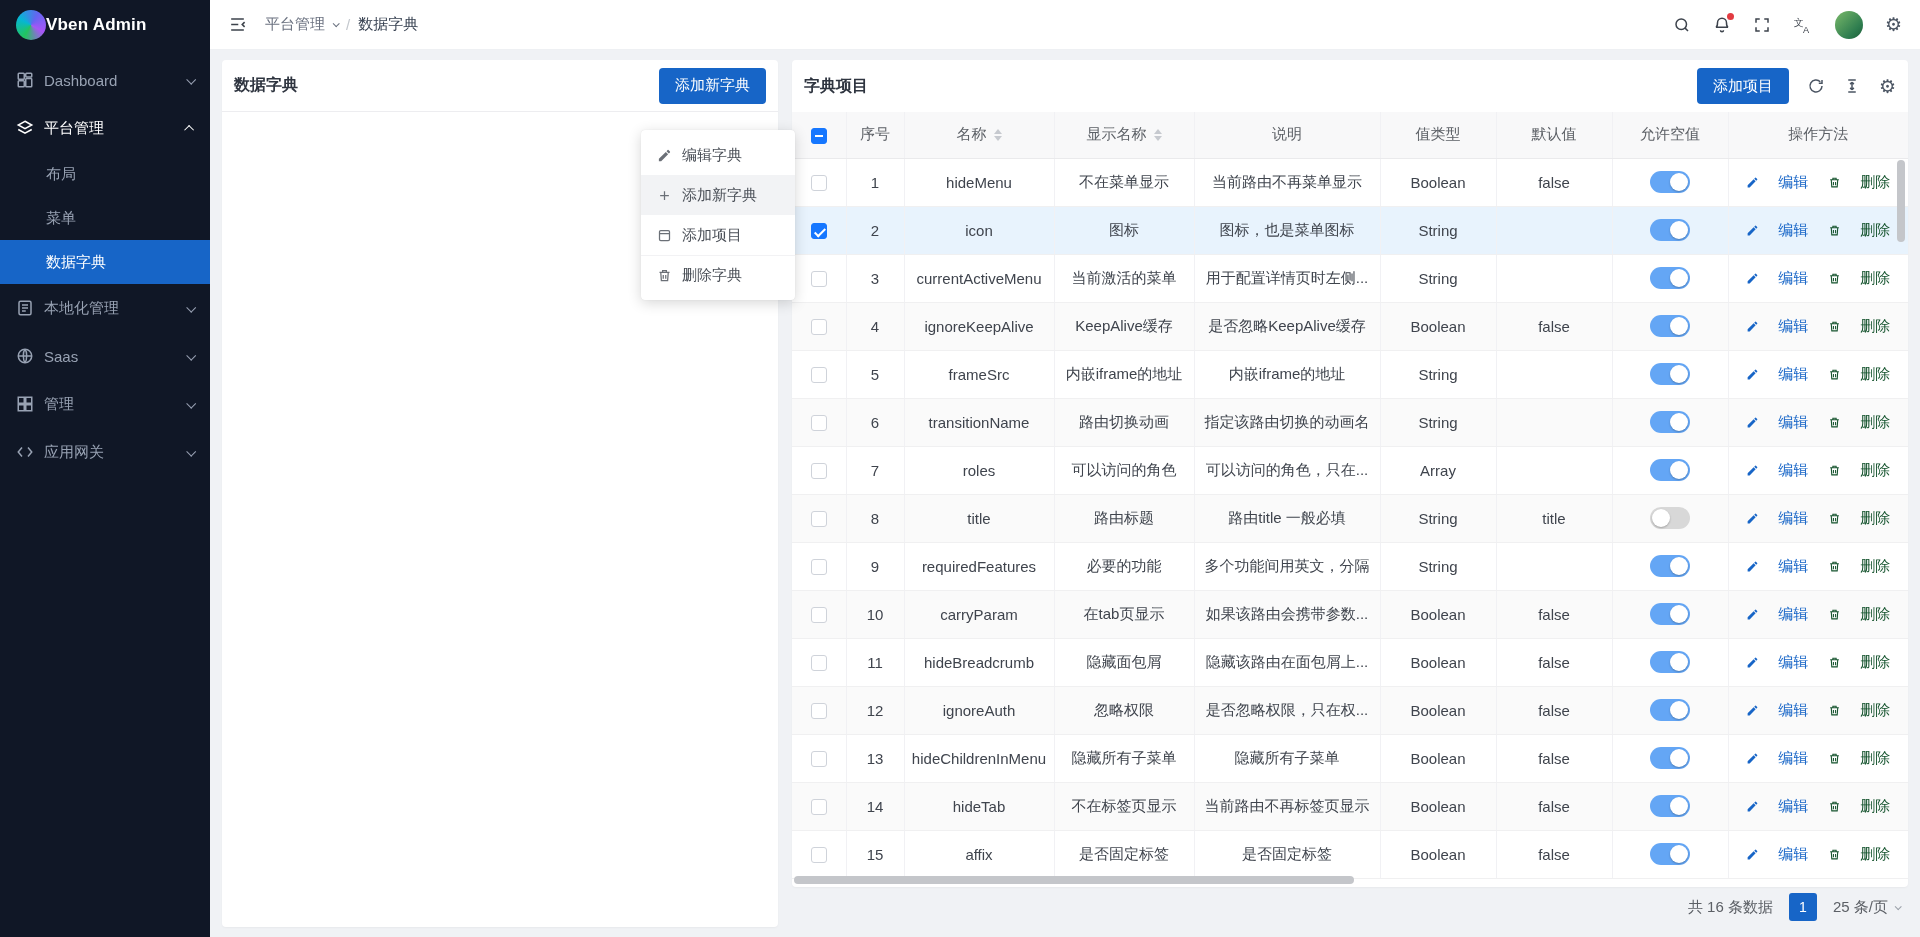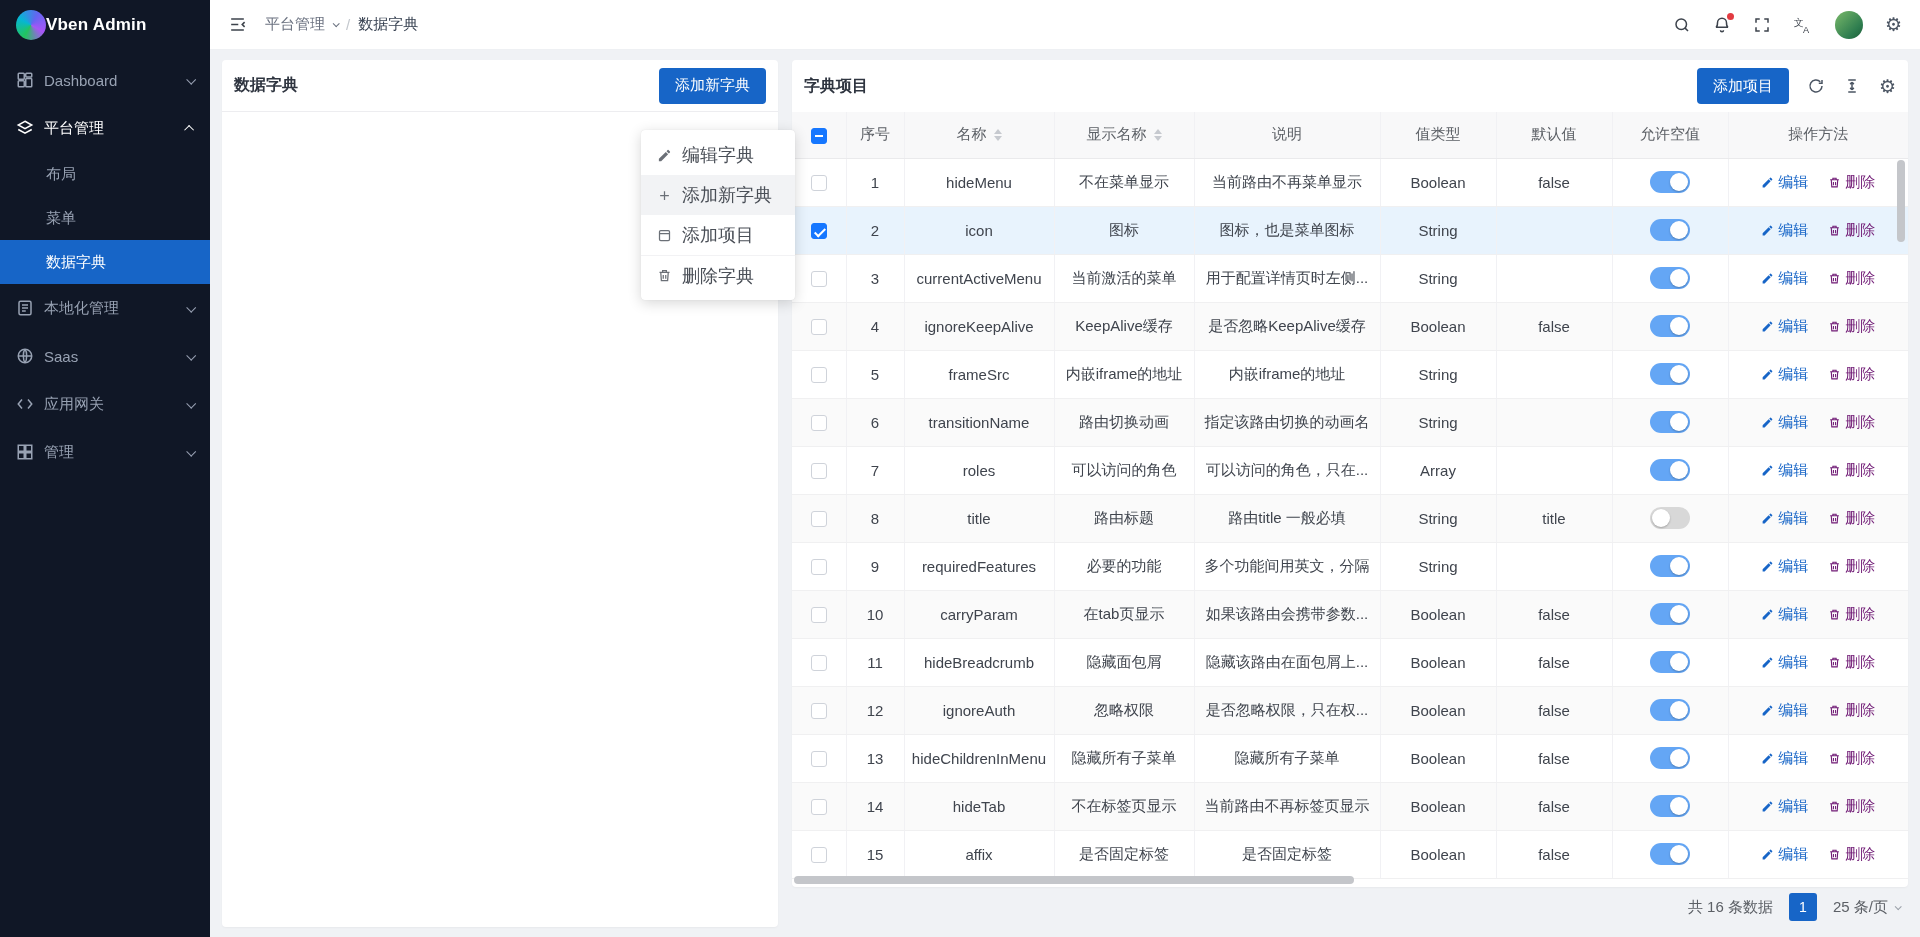--- a/index.html
+++ b/index.html
@@ -70,36 +70,36 @@
   .cb.checked::after { content:''; position:absolute; left:5px; top:1.5px; width:4px; height:9px; border:solid #fff; border-width:0 2px 2px 0; transform:rotate(45deg); }
   .cb.ind::after { content:''; position:absolute; left:3px; top:6px; width:8px; height:2px; background:#fff; }
 
   .toggle { position:relative; display:inline-block; width:40px; height:22px; border-radius:11px; vertical-align:middle; cursor:pointer; }
   .toggle.on { background:#64a6f5; }
   .toggle.off { background:#d8d8d8; }
   .toggle .knob { position:absolute; top:2px; width:18px; height:18px; border-radius:50%; background:#fff; box-shadow:0 1px 2px rgba(0,0,0,.25); }
   .toggle.on .knob { right:2px; }
   .toggle.off .knob { left:2px; }
 
-  .lnk { display:inline-flex; align-items:center; gap:4px; font-size:15px; cursor:pointer; text-decoration:none; }
+  .lnk { display:inline-flex; align-items:center; gap:19px; font-size:15px; cursor:pointer; text-decoration:none; }
   .lnk.edit { color:#1765c7; margin-right:16px; }
-  .lnk.del { color:#701a75; }
+  .lnk.del { color:#14532d; }
   .lnk .ico { display:inline-flex; }
 
   .hscroll { position:absolute; left:2px; bottom:3px; width:560px; height:8px; border-radius:4px; background:#c4c6ca; }
   .vscroll { position:absolute; right:3px; top:100px; width:8px; height:82px; border-radius:4px; background:#c4c6ca; }
 
   .page-bar { height:40px; display:flex; align-items:center; justify-content:flex-end; gap:16px; padding-right:8px; font-size:15px; color:#5c6066; flex-shrink:0; }
   .page-btn { width:28px; height:28px; border-radius:3px; background:#1765c7; color:#fff; display:flex; align-items:center; justify-content:center; font-size:14px; cursor:pointer; }
   .page-size { display:flex; align-items:center; gap:7px; cursor:pointer; }
   .page-size .chev { color:#9aa0a8; }
 
   
   .ctx { position:absolute; left:641px; top:130px; width:154px; background:#fff; border-radius:4px; box-shadow:0 3px 14px rgba(0,0,0,.16),0 0 1px rgba(0,0,0,.12); padding:5px 0; z-index:60; }
-  .ctx-item { height:40px; display:flex; align-items:center; gap:10px; padding:0 16px; font-size:18px; color:#4a4f57; cursor:pointer; }
+  .ctx-item { height:40px; display:flex; align-items:center; gap:10px; padding:0 16px; font-size:15px; color:#4a4f57; cursor:pointer; }
   .ctx-item.hover { background:#f2f3f5; }
   .ctx-item.danger { border-top:1px solid #f2f2f4; }
   .ctx-item .ico { display:inline-flex; color:#6b7077; }
 </style>
 </head>
 <body>
 
 <div class="app">
 
   <aside class="sidebar">
@@ -161,37 +161,37 @@
               <path d="M3 12h18M12 3c3 3.5 3 14 0 18M12 3c-3 3.5-3 14 0 18"></path>
             </svg>
         </span>
         <span class="lbl">Saas</span>
         <span class="chev"></span>
       </div>
 
       <div class="mi">
         <span class="ico">
           <svg width="18" height="18" viewBox="0 0 24 24" fill="none" stroke="currentColor" stroke-width="2">
-              <path d="M8 6l-5 6 5 6M16 6l5 6-5 6"></path>
-            </svg>
-        </span>
-        <span class="lbl">应用网关</span>
-        <span class="chev"></span>
-      </div>
-
-      <div class="mi">
-        <span class="ico">
-          <svg width="18" height="18" viewBox="0 0 24 24" fill="none" stroke="currentColor" stroke-width="2">
               <rect x="3" y="3" width="8" height="8"></rect>
               <rect x="13" y="3" width="8" height="8"></rect>
               <rect x="3" y="13" width="8" height="8"></rect>
               <rect x="13" y="13" width="8" height="8"></rect>
             </svg>
         </span>
         <span class="lbl">管理</span>
+        <span class="chev"></span>
+      </div>
+
+      <div class="mi">
+        <span class="ico">
+          <svg width="18" height="18" viewBox="0 0 24 24" fill="none" stroke="currentColor" stroke-width="2">
+              <path d="M8 6l-5 6 5 6M16 6l5 6-5 6"></path>
+            </svg>
+        </span>
+        <span class="lbl">应用网关</span>
         <span class="chev"></span>
       </div>
 
 
     </nav>
   </aside>
 
   <div class="main">
 
     <header class="topbar">

